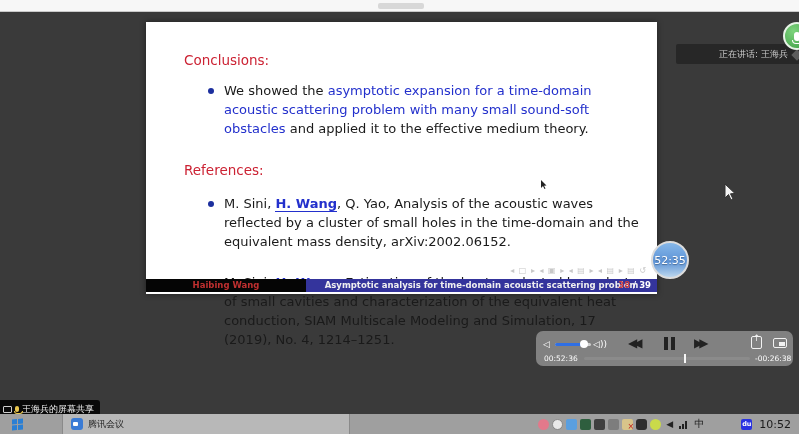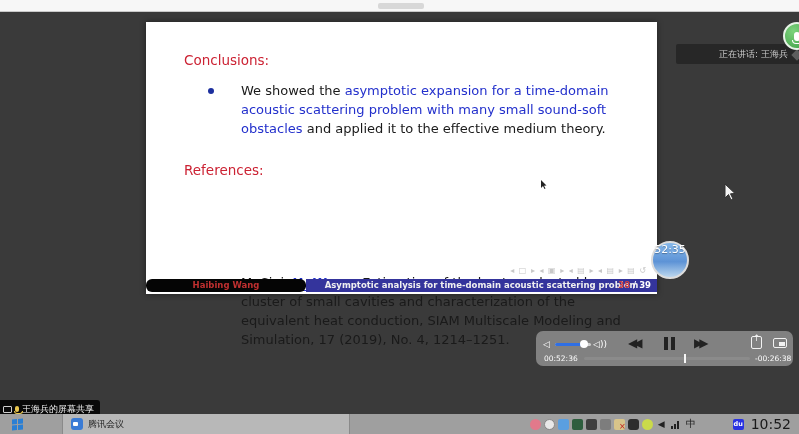--- a/index.html
+++ b/index.html
@@ -21,29 +21,29 @@
     background:#ffffff; box-shadow:0 0 6px rgba(0,0,0,.45); }
   .heading { position:absolute; left:38px; color:#cc2233; font-size:13.5px; }
   .h-conclusions { top:30px; }
   .h-references { top:140px; }
   .para { position:absolute; left:62px; width:436px; font-size:13px; line-height:19px; color:#1a1a1a; }
   .p-conclusion { top:59px; }
   .p-ref1 { top:172px; }
   .p-ref2 { top:251px; }
   .bullet { position:absolute; left:-16px; top:7px; width:6px; height:6px; border-radius:50%;
     background:#1c2f9e; }
-  .para .txt { margin-left:33px; display:block; }
+  .para .txt { margin-left:16px; display:block; }
   .blue { color:#2330cc; }
   .reflink { color:#2330cc; font-weight:bold; border-bottom:1.2px solid #2330cc; }
   .nav-symbols { position:absolute; right:10px; bottom:19px; font-size:8px; color:#c8c8c8;
     letter-spacing:1px; }
   
   .footer { position:absolute; left:0; bottom:2px; width:511px; height:13px; display:flex;
     font-size:8.5px; font-weight:bold; line-height:13px; }
-  .footer-author { width:160px; background:#050505; color:#c03030; text-align:center;border-radius:6px; }
+  .footer-author { width:160px; background:#050505; color:#c03030; text-align:center; }
   .footer-main { flex:1; background:#34349c; color:#f0f0f0; text-align:center; position:relative; }
   .footer-page { position:absolute; right:6px; top:0; color:#ffffff; font-weight:bold; }
   .footer-page .pg-cur { color:#d04040; }
   
   .speaking-bar { position:absolute; left:676px; top:44px; width:123px; height:20px;
     background:rgba(38,38,38,.92); border-radius:2px 0 0 2px;
     display:flex; align-items:center; gap:4px; padding:0 4px; }
   .speaking-text { color:#c9c9c9; font-size:9px; white-space:nowrap;margin-left:39px; }
   .meet-logo { position:relative; width:18px; height:10px; opacity:.55; }
   .meet-logo i { position:absolute; top:2px; width:8px; height:8px; background:#8a8a8a;
@@ -54,21 +54,21 @@
   
   .mic-circle { position:absolute; left:783px; top:22px; width:28px; height:28px; border-radius:50%;
     background:radial-gradient(circle at 35% 30%, #7cd37c, #3f9e46); border:2px solid #e8f4e8;
     display:flex; align-items:center; justify-content:center; }
   .mic-glyph { width:6px; height:9px; background:#ffffff; border-radius:3px; position:relative; }
   .mic-glyph::after { content:""; position:absolute; left:-2px; bottom:-3px; width:10px; height:3px;
     border:1.5px solid #fff; border-top:none; border-radius:0 0 5px 5px; }
   
   .timer-circle { position:absolute; left:651px; top:241px; width:38px; height:38px; border-radius:50%;
     background:linear-gradient(180deg,#86b8ea 0%, #5d93d6 55%, #bcd7ee 100%);
-    border:2px solid #dcdcdc; display:flex; align-items:flex-start; justify-content:center; }
+    border:2px solid #dcdcdc; display:flex; align-items:center; justify-content:center; }
   .timer-text { color:#ffffff; font-size:11px; text-shadow:0 1px 1px rgba(0,0,0,.3); }
   
   .player { position:absolute; left:536px; top:331px; width:257px; height:35px; border-radius:7px;
     background:rgba(150,150,150,.78); }
   .speaker-icon { position:absolute; top:8px; color:#ffffff; font-size:9px; }
   .spk-min { left:7px; } .spk-max { left:57px; }
   .vol-slider { position:absolute; left:19px; top:12px; width:36px; height:3px; border-radius:2px;
     background:#cfcfcf; }
   .vol-fill { position:absolute; left:0; top:0; height:3px; width:75%; background:#2f6fe4; border-radius:2px; }
   .vol-knob { position:absolute; left:25px; top:-3px; width:8px; height:8px; border-radius:50%; background:#ffffff; }
@@ -126,41 +126,45 @@
   .ic-folder::after { content:"×"; position:absolute; right:-1px; bottom:-2px; color:#c02020; font-size:8px; }
   .ic-phone  { background:#2d2d2d; border-radius:3px; }
   .ic-pill   { background:#cada4a; border-radius:6px; }
   .ic-sound  { background:transparent; color:#222; font-size:9px; }
   .ic-signal { background:transparent; position:relative; }
   .ic-signal i { position:absolute; bottom:1px; width:2px; background:#222; }
   .ic-signal i:nth-child(1){ left:1px; height:3px; } .ic-signal i:nth-child(2){ left:4px; height:5px; }
   .ic-signal i:nth-child(3){ left:7px; height:8px; }
   .ime { font-size:10px; color:#1a1a1a; padding:0 2px; }
   .ic-du { background:#2932e1; font-size:6.5px; font-weight:bold;margin-left:32px; }
-  .clock { font-size:14px; color:#1a1a1a; margin:0 4px 0 4px; }
+  .clock { font-size:11px; color:#1a1a1a; margin:0 4px 0 4px; }
 </style>
 </head>
 <body>
 
 <div class="top-strip">
   <div class="title-smudge"></div>
 </div>
 
 <div class="desktop"></div>
 
 <div class="slide">
   <div class="heading h-conclusions">Conclusions:</div>
 
   <div class="para p-conclusion">
     <span class="bullet" style="left:0;"></span>
     <span class="txt"><span>We showed the </span><span class="blue">asymptotic expansion for a time-domain acoustic scattering problem with many small sound-soft obstacles</span><span> and applied it to the effective medium theory.</span></span>
   </div>
 
   <div class="heading h-references">References:</div>
 
+  <div class="para p-ref1">
+    <span class="bullet" style="left:0;"></span>
+    <span class="txt"><span>M. Sini, </span><span class="reflink">H. Wang</span><span>, Q. Yao, Analysis of the acoustic waves reflected by a cluster of small holes in the time-domain and the equivalent mass density, arXiv:2002.06152.</span></span>
+  </div>
 
   <div class="para p-ref2">
     <span class="bullet" style="left:0;"></span>
     <span class="txt"><span>M. Sini, </span><span class="reflink">H. Wang</span><span>, Estimation of the heat conducted by a cluster of small cavities and characterization of the equivalent heat conduction, SIAM Multiscale Modeling and Simulation, 17 (2019), No. 4, 1214–1251.</span></span>
   </div>
 
   <div class="nav-symbols">◂ □ ▸  ◂ ▣ ▸  ◂ ▤ ▸  ◂ ▤ ▸  ▤  ↺</div>
 
   <div class="footer">
     <div class="footer-author">Haibing Wang</div>

